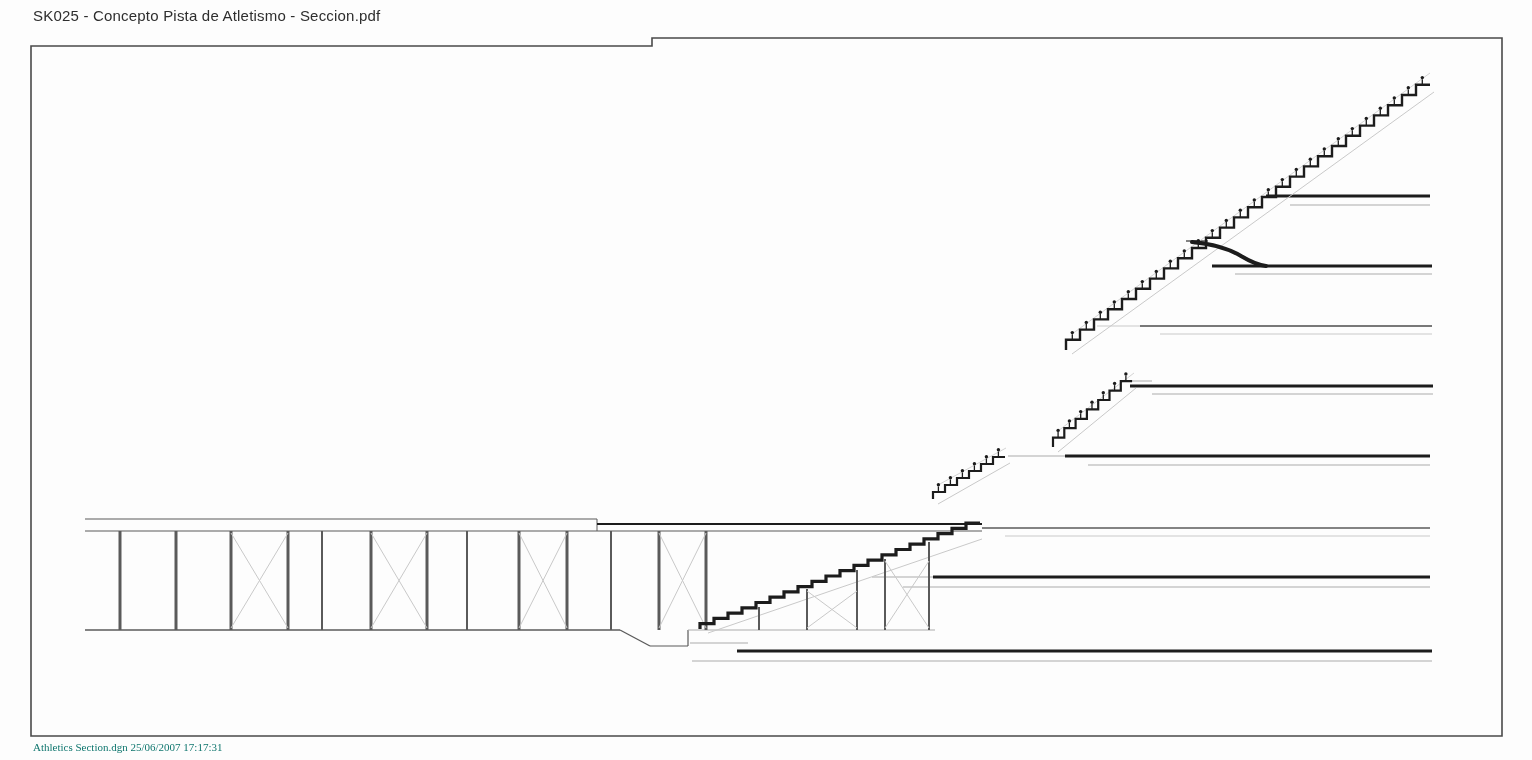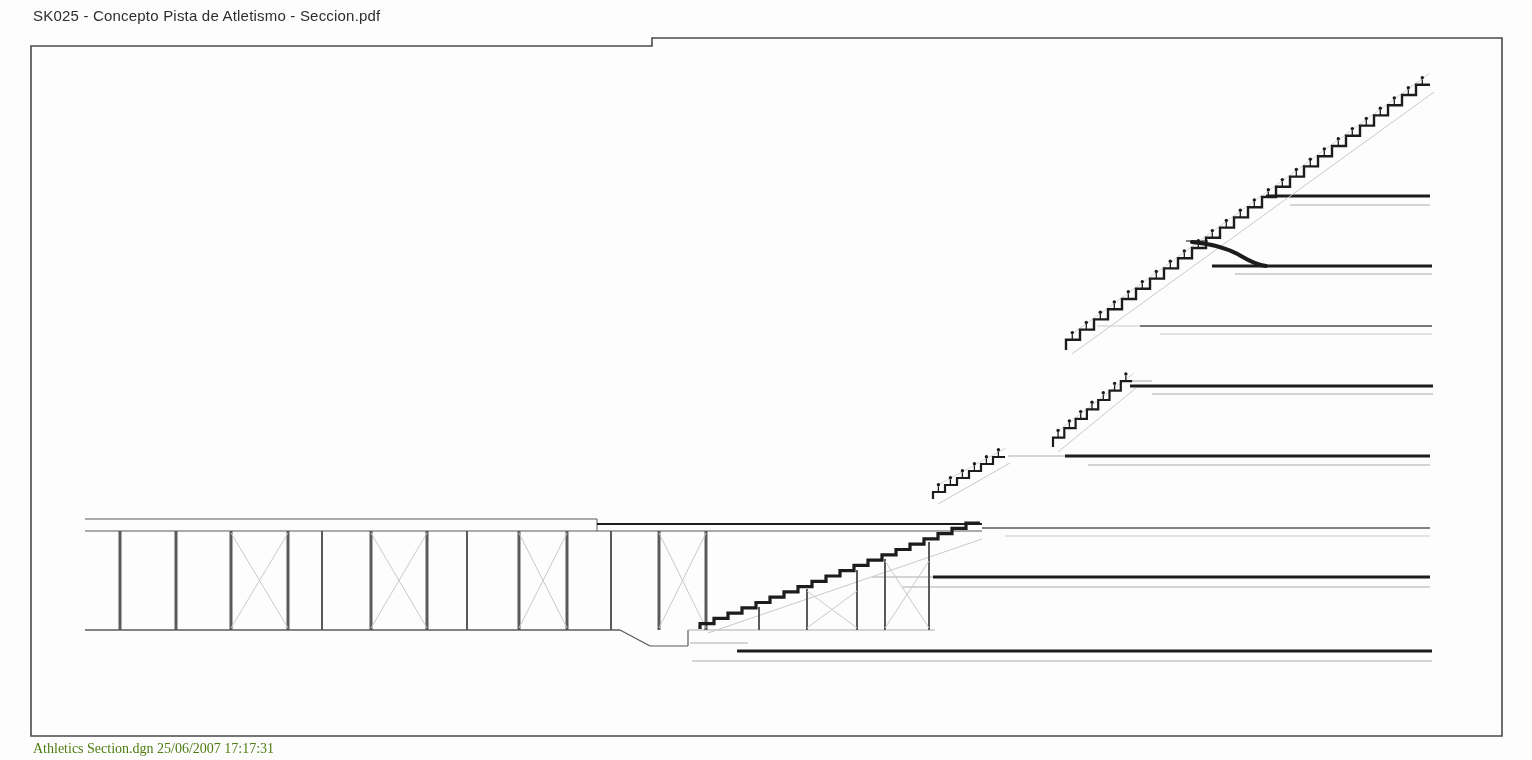--- a/index.html
+++ b/index.html
@@ -10,21 +10,21 @@
     overflow:hidden;
   }
   .page{position:relative;width:1532px;height:760px;}
   .doc-title{
     position:absolute;left:33px;top:7px;
     font-size:15px;color:#2e2e2e;letter-spacing:.2px;
     font-family:"Liberation Sans", sans-serif;
   }
   .plot-stamp{
     position:absolute;left:33px;top:741px;
-    font-size:14px;color:#4d7c0f;
+    font-size:11px;color:#0f766e;
     font-family:"Liberation Serif", serif;
   }
   svg.section{position:absolute;left:0;top:0;}
 </style>
 </head>
 <body>
 
 <div class="page">
   <div class="doc-title">SK025 - Concepto Pista de Atletismo - Seccion.pdf</div>
   <svg class="section" width="1532" height="760" viewBox="0 0 1532 760">

